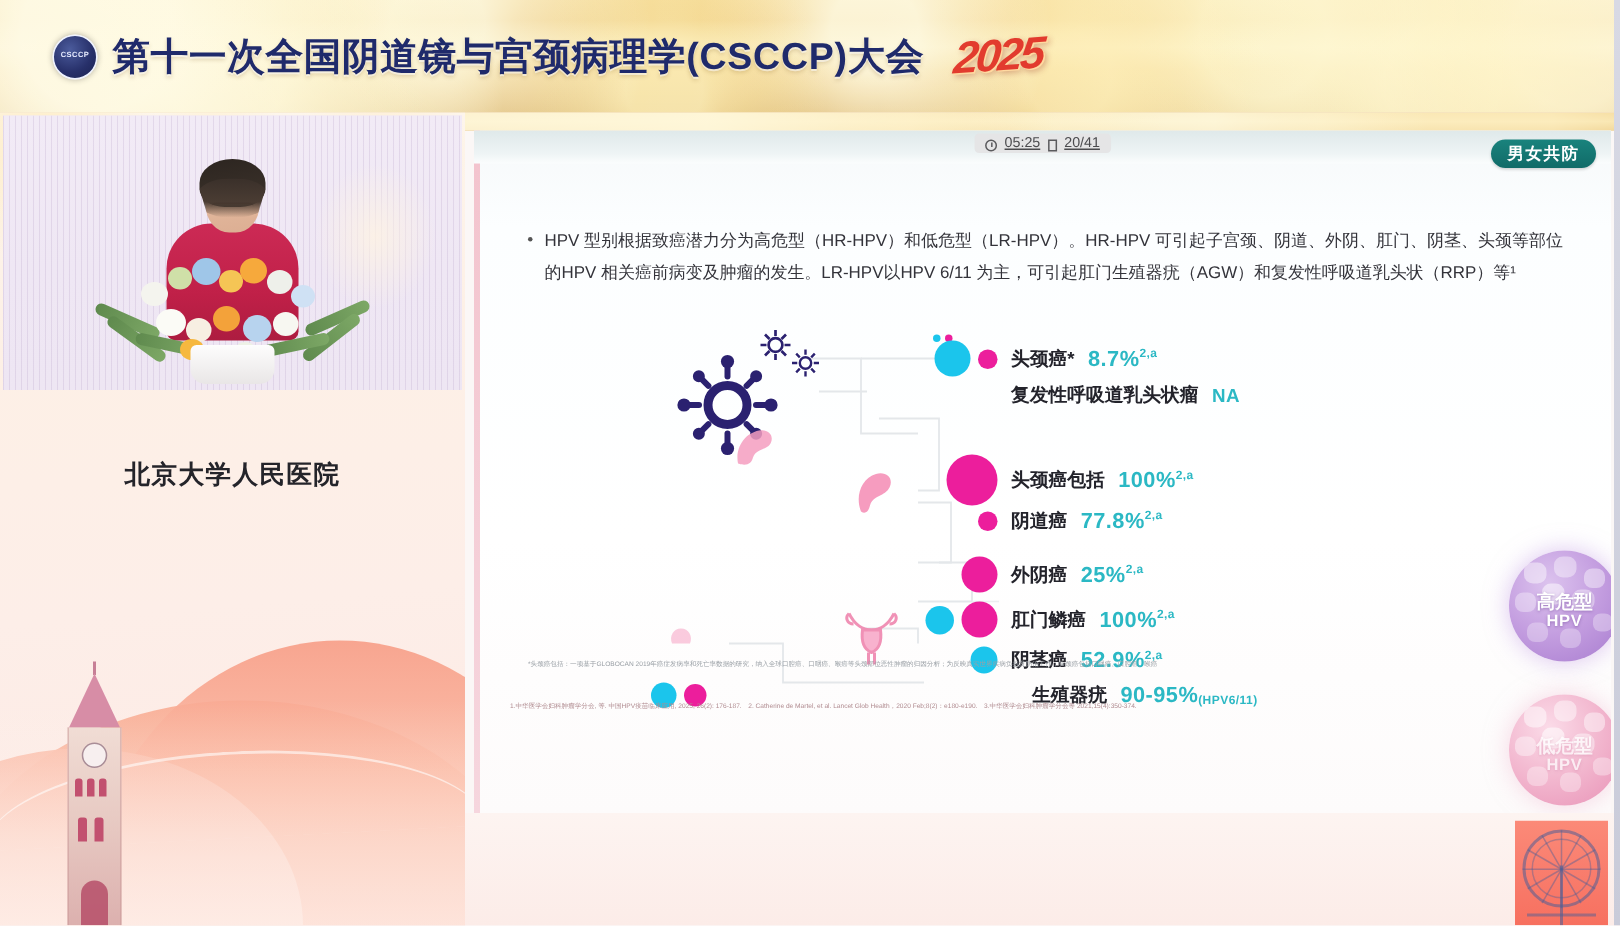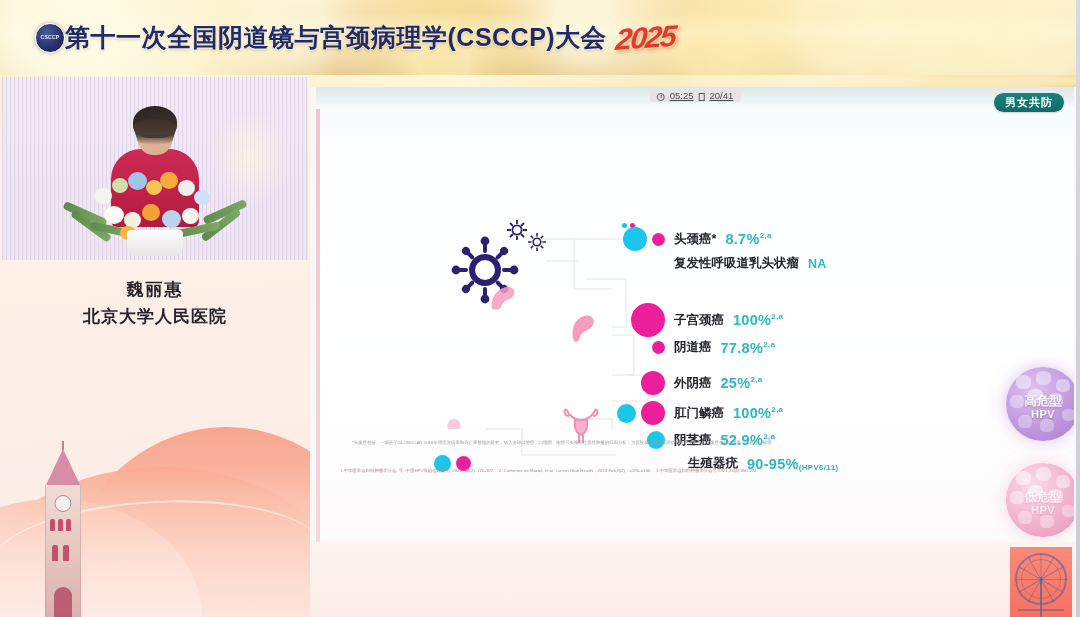--- a/index.html
+++ b/index.html
@@ -25,21 +25,21 @@
       radial-gradient(circle at 97% 40%, rgba(255,252,235,.8) 0 4%, rgba(255,255,255,0) 16%),
       linear-gradient(180deg,#efc870 0%,#e8b855 18%,#f3d78e 42%,#e7b54e 62%,#d9a43f 85%,#cf9a38 100%);
     overflow:hidden;
   }
   #banner::after{
     content:""; position:absolute; inset:0;
     background:linear-gradient(90deg, rgba(255,255,255,.18) 0%, rgba(255,255,255,0) 30%, rgba(255,255,255,.1) 55%, rgba(255,255,255,0) 100%);
   }
   .bnr-inner{
     position:absolute; left:35px; top:0; height:75px;
-    display:flex; align-items:center; z-index:3;
+    display:flex; align-items:center; gap:10px; z-index:3;
   }
   .bnr-logo{
     width:30px; height:30px; border-radius:50%;
     background:radial-gradient(circle at 38% 32%, #4b5b9c 0%, #27306a 58%, #1a2150 100%);
     border:1.5px solid #eef2ff;
     display:flex; align-items:center; justify-content:center;
     box-shadow:0 0 4px rgba(0,0,0,.3);
   }
   .bnr-logo span{
     font-size:5px; color:#e8ecff; letter-spacing:.3px; font-weight:bold;
@@ -378,21 +378,20 @@
       <div class="fl" style="left:64px; top:48px; width:17px;height:16px;background:#f7efe2;"></div>
       <div class="fl" style="left:82px; top:40px; width:18px;height:17px;background:#f3a23a;"></div>
       <div class="fl" style="left:102px;top:46px; width:19px;height:18px;background:#b7d3ee;"></div>
       <div class="fl" style="left:122px;top:44px; width:17px;height:16px;background:#f7f7f1;"></div>
       <div class="fl" style="left:60px; top:62px; width:16px;height:14px;background:#f6b83f;"></div>
       <div class="fl" style="left:96px; top:64px; width:15px;height:14px;background:#eef2e6;"></div>
       <div class="vase"></div>
     </div>
   </div>
 
-  <div id="spk-name">魏丽惠</div>
   <div id="spk-org">北京大学人民医院</div>
 
   <div class="mtns">
     <div class="mtn m1"></div>
     <div class="mtn m2"></div>
     <div class="mtn m3"></div>
     <div class="swoosh"></div>
     <div class="mtn-veil"></div>
 
     <div class="tower">
@@ -419,20 +418,24 @@
 
     <div id="meta-pill">
       <span class="ic-clock"></span>
       <span>05:25</span>
       <span class="ic-pages"></span>
       <span>20/41</span>
     </div>
 
     <div id="badge-mf">男女共防</div>
 
+    <div id="bullet">
+      <span class="bdot"></span>
+      <span id="bullet-text">HPV 型别根据致癌潜力分为高危型（HR-HPV）和低危型（LR-HPV）。HR-HPV 可引起子宫颈、阴道、外阴、肛门、阴茎、头颈等部位的HPV 相关癌前病变及肿瘤的发生。LR-HPV以HPV 6/11 为主，可引起肛门生殖器疣（AGW）和复发性呼吸道乳头状（RRP）等¹</span>
+    </div>
 
 
     <div id="diagram">
 
       <svg class="connectors" width="648" height="270">
         <g fill="none" stroke="#e4e7ea" stroke-width="1.2">
           <path d="M112 24 L148 24 L148 74 L186 74"></path>
           <path d="M148 24 L205 24"></path>
           <path d="M120 46 L152 46"></path>
           <path d="M160 64 L200 64 L200 112 L186 112"></path>
@@ -524,21 +527,21 @@
         <div class="row" style="top:40px;">
           <span class="rdot-wrap"></span>
           <span class="rlbl">复发性呼吸道乳头状瘤</span>
           <span class="rval na">NA</span>
         </div>
 
         <div class="row" style="top:88px;">
           <span class="rdot-wrap">
             <span class="dot" style="position:relative; width:34px; height:34px; background:#ec1e9c;"></span>
           </span>
-          <span class="rlbl">子宫颈癌</span>
+          <span class="rlbl">头颈癌包括</span>
           <span class="rval"><span>100%</span><sup>2,a</sup></span>
         </div>
 
         <div class="row" style="top:124px;">
           <span class="rdot-wrap">
             <span class="dot" style="position:relative; width:13px; height:13px; background:#ec1e9c;"></span>
           </span>
           <span class="rlbl">阴道癌</span>
           <span class="rval"><span>77.8%</span><sup>2,a</sup></span>
         </div>

